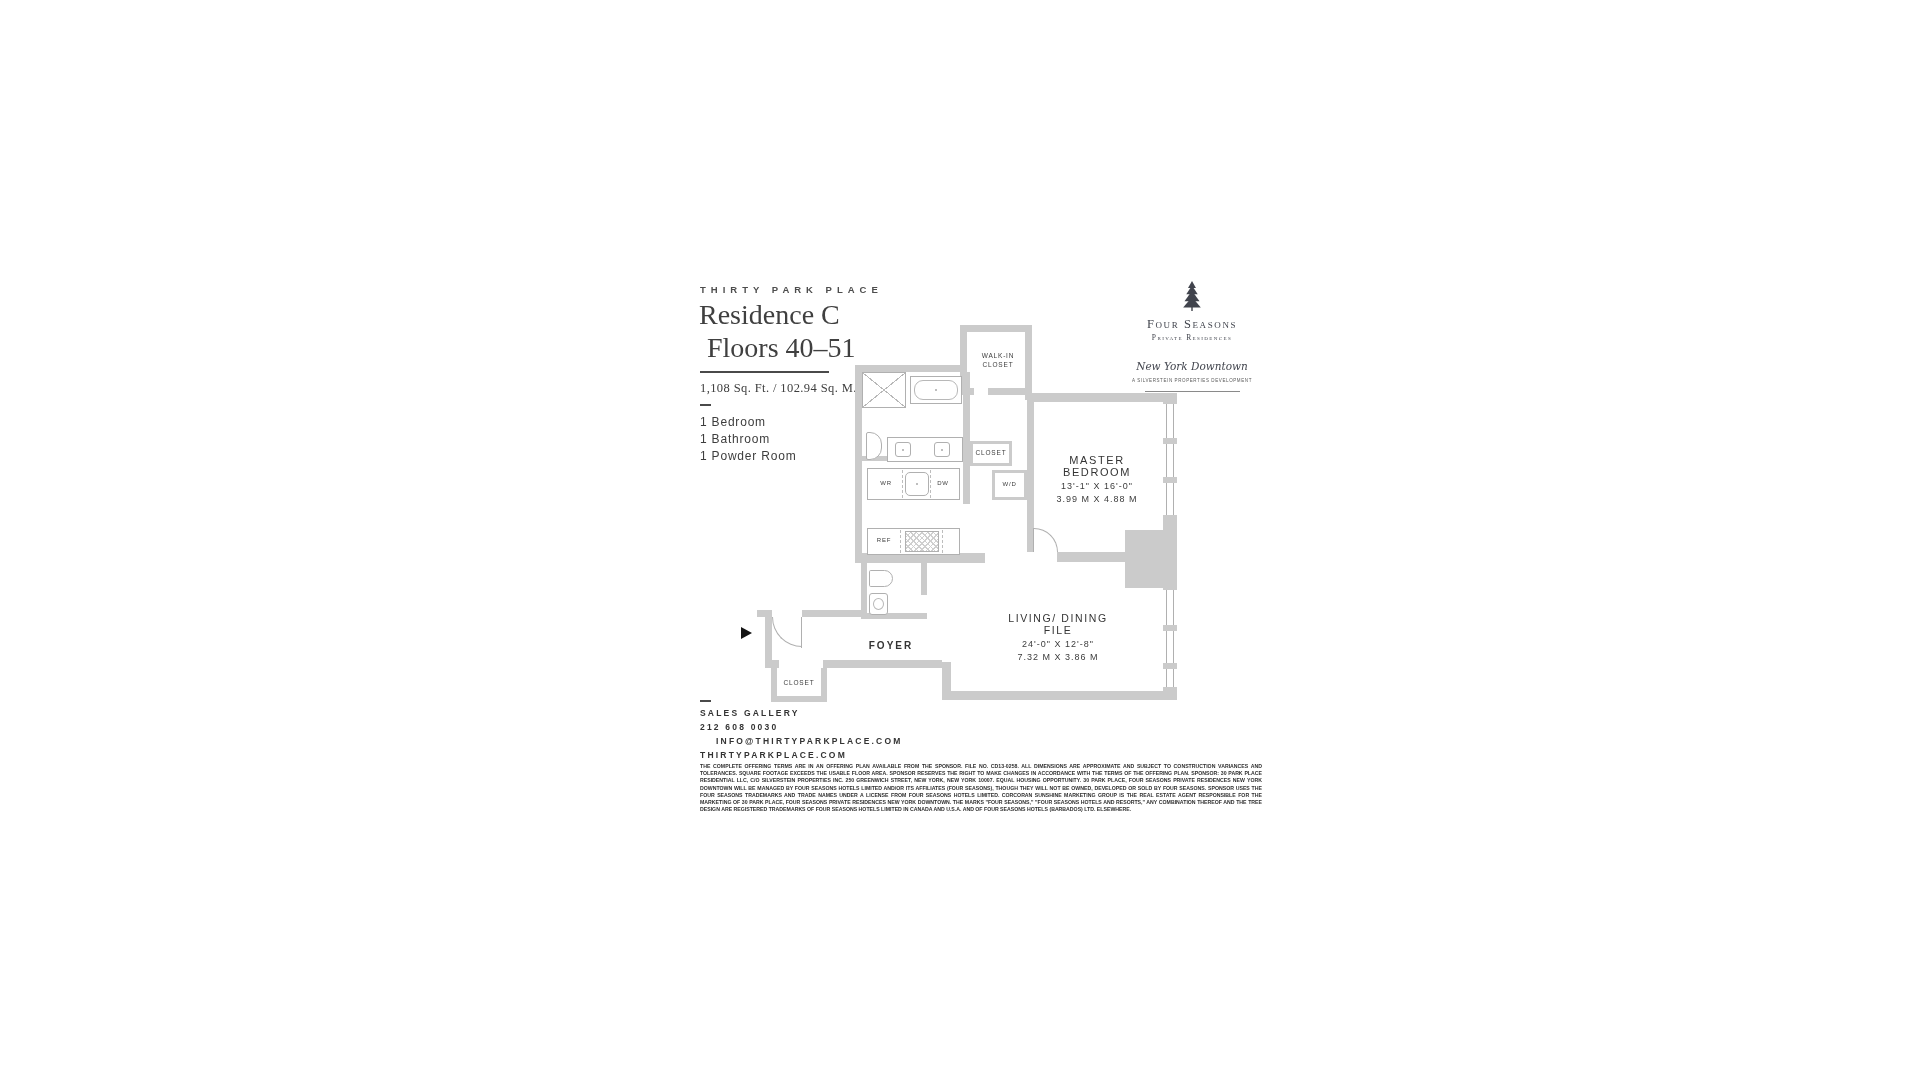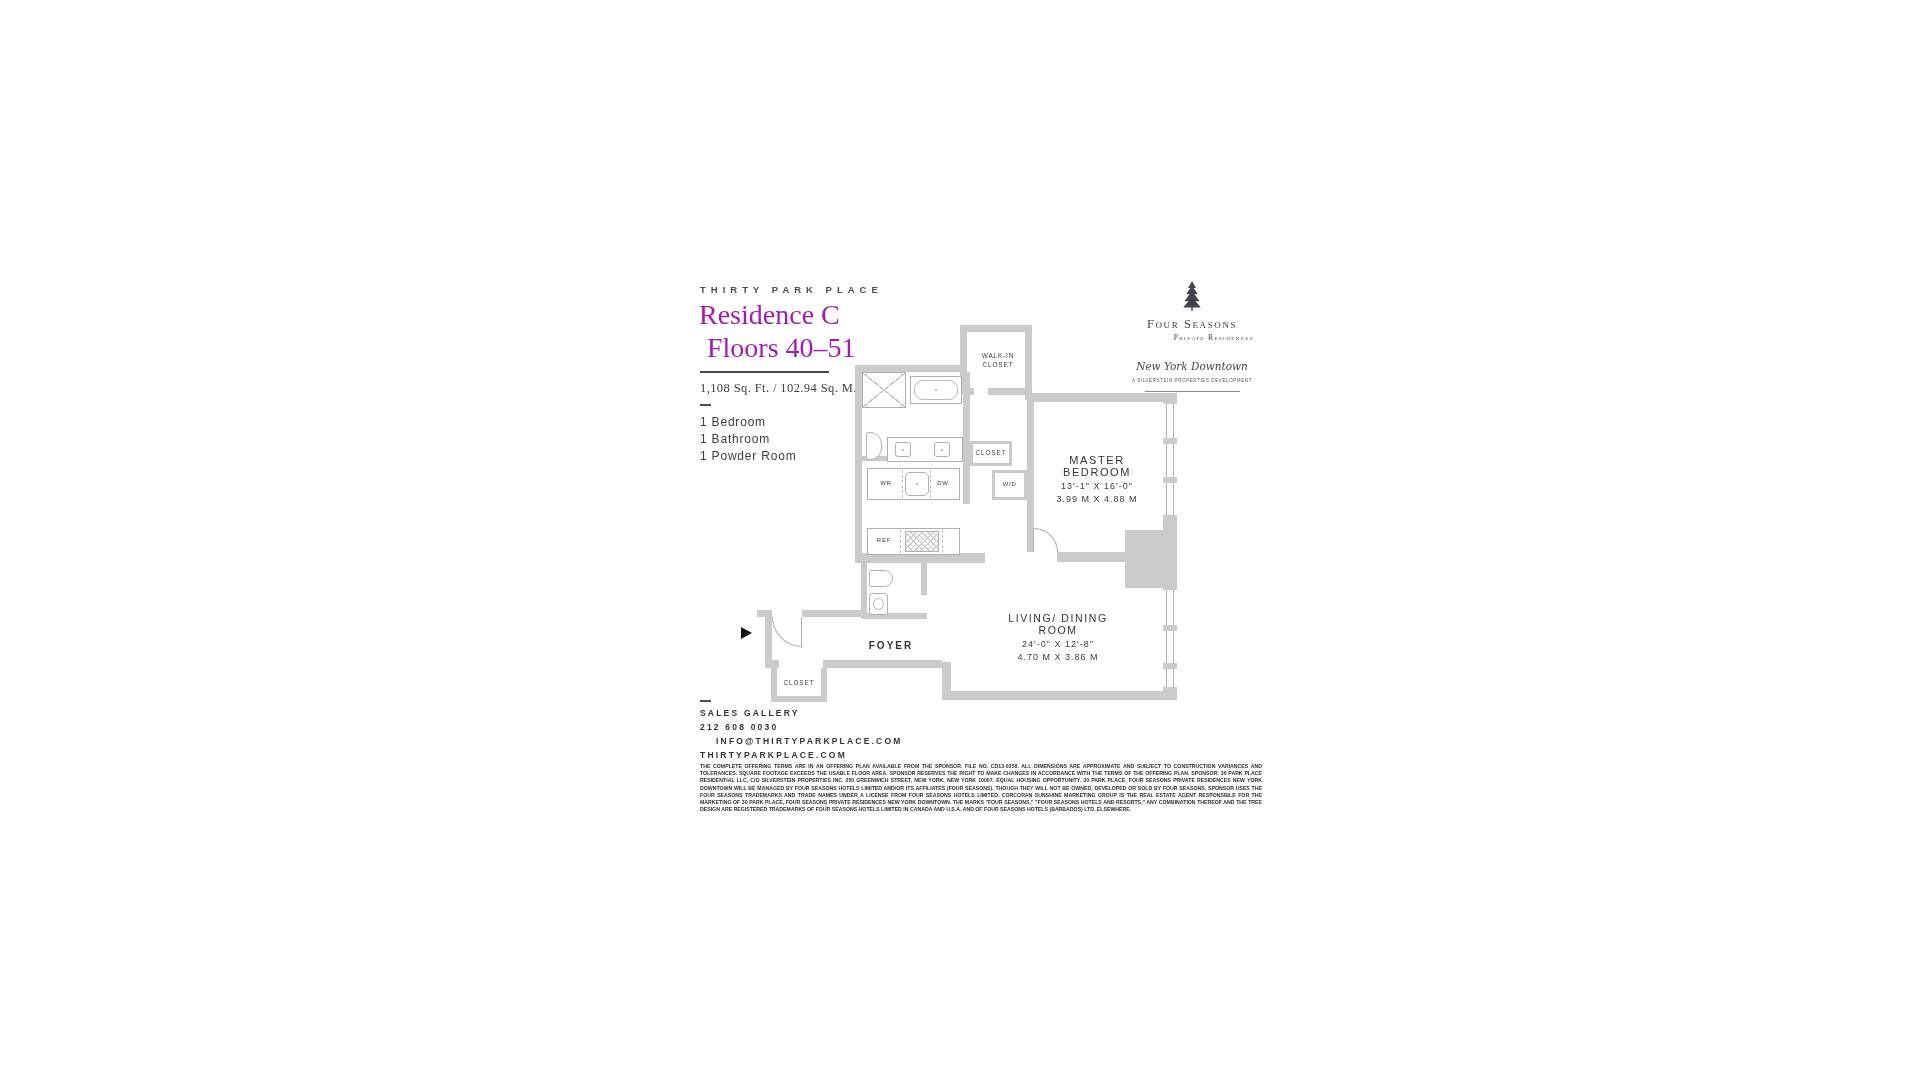--- a/index.html
+++ b/index.html
@@ -2,41 +2,41 @@
 <html><head>
 <meta charset="utf-8">
 <style>
   html,body{margin:0;padding:0;background:#ffffff;}
   .page{position:relative;width:1580px;height:1080px;background:#ffffff;overflow:hidden;
         font-family:"Liberation Sans","DejaVu Sans",sans-serif;}
   .abs{position:absolute;}
 
   
   .eyebrow{left:700px;top:284px;font-size:9.5px;letter-spacing:5px;color:#4d4d4d;font-weight:bold;}
-  .title{font-family:"Liberation Serif","DejaVu Serif",serif;color:#a21caf;font-size:28px;line-height:30px;}
+  .title{font-family:"Liberation Serif","DejaVu Serif",serif;color:#404040;font-size:28px;line-height:30px;}
   .t1{left:699px;top:300px;}
   .t2{left:699px;top:333px;margin-left:8px;}
   .rule-main{left:700px;top:371px;width:129px;height:1.5px;background:#4a4a4a;}
   .area{left:700px;top:381px;font-family:"Liberation Serif","DejaVu Serif",serif;
         font-size:12.5px;letter-spacing:0.4px;color:#3d3d3d;}
   .minidash{width:11px;height:1.5px;background:#4a4a4a;}
   .feature{font-family:Liberation Sans, sans-serif;font-size:12px;
            letter-spacing:0.8px;color:#3d3d3d;left:700px;}
 
   
   .contact{left:700px;font-size:8.5px;font-weight:bold;letter-spacing:2.2px;color:#333;}
   .legal{left:700px;top:763px;width:562px;font-size:5.2px;line-height:7.2px;color:#2e2e2e;
          text-align:justify;font-weight:bold;}
 
   
   .logo{left:1130px;top:281px;width:124px;text-align:center;color:#41444d;}
   .logo .fsname{font-family:"Liberation Serif","DejaVu Serif",serif;font-variant:small-caps;
                 font-size:12.5px;letter-spacing:1.6px;margin-top:2px;text-align:center;}
   .logo .fssub{font-family:"Liberation Serif","DejaVu Serif",serif;font-variant:small-caps;
-               font-size:7.5px;letter-spacing:1.4px;margin-top:1px;text-align:right;}
+               font-size:7.5px;letter-spacing:1.4px;margin-top:1px;}
   .logo .fsscript{font-family:"DejaVu Serif","Liberation Serif",serif;font-style:italic;
                   font-size:10.5px;margin-top:18px;}
   .logo .fstag{font-size:4.5px;letter-spacing:0.6px;color:#5a5a5a;margin-top:6px;}
   .logo .fsrule{width:95px;height:1px;background:#8a8a8a;margin:8px auto 0 auto;}
 
   
   .plan{left:745px;top:325px;width:470px;height:395px;}
   .w{position:absolute;background:#cbcbcb;}             
   .fx{position:absolute;background:#fff;border:1px solid #b0b0b0;box-sizing:border-box;}
   .win{position:absolute;background:#fff;}
@@ -204,23 +204,23 @@
 
     <div class="plabel small-lab" style="left:222px;top:27px;width:62px;line-height:8.5px;">WALK-IN CLOSET</div>
 
     <div class="plabel" style="left:292px;top:129px;width:120px;">
       <div class="room-name">MASTER BEDROOM</div>
       <div class="room-dim">13'-1" X 16'-0"</div>
       <div class="room-dim">3.99 M X 4.88 M</div>
     </div>
 
     <div class="plabel" style="left:250px;top:287px;width:126px;">
-      <div class="room-name" style="font-size:10.5px;">LIVING/ DINING ROOM</div>
+      <div class="room-name" style="font-size:10.5px;">LIVING/ DINING FILE</div>
       <div class="room-dim">24'-0" X 12'-8"</div>
-      <div class="room-dim">4.70 M X 3.86 M</div>
+      <div class="room-dim">7.32 M X 3.86 M</div>
     </div>
 
     <div class="plabel" style="left:112px;top:315px;width:68px;font-size:10px;letter-spacing:2px;font-weight:bold;color:#343434;">FOYER</div>
     <div class="plabel small-lab" style="left:28px;top:354px;width:52px;">CLOSET</div>
   </div>
 
   <div class="abs minidash" style="left:700px;top:700px;"></div>
   <div class="abs contact" style="top:708px;">SALES GALLERY</div>
   <div class="abs contact" style="top:722px;">212 608 0030</div>
   <div class="abs contact" style="top:736px;padding-left:16px;">INFO@THIRTYPARKPLACE.COM</div>

